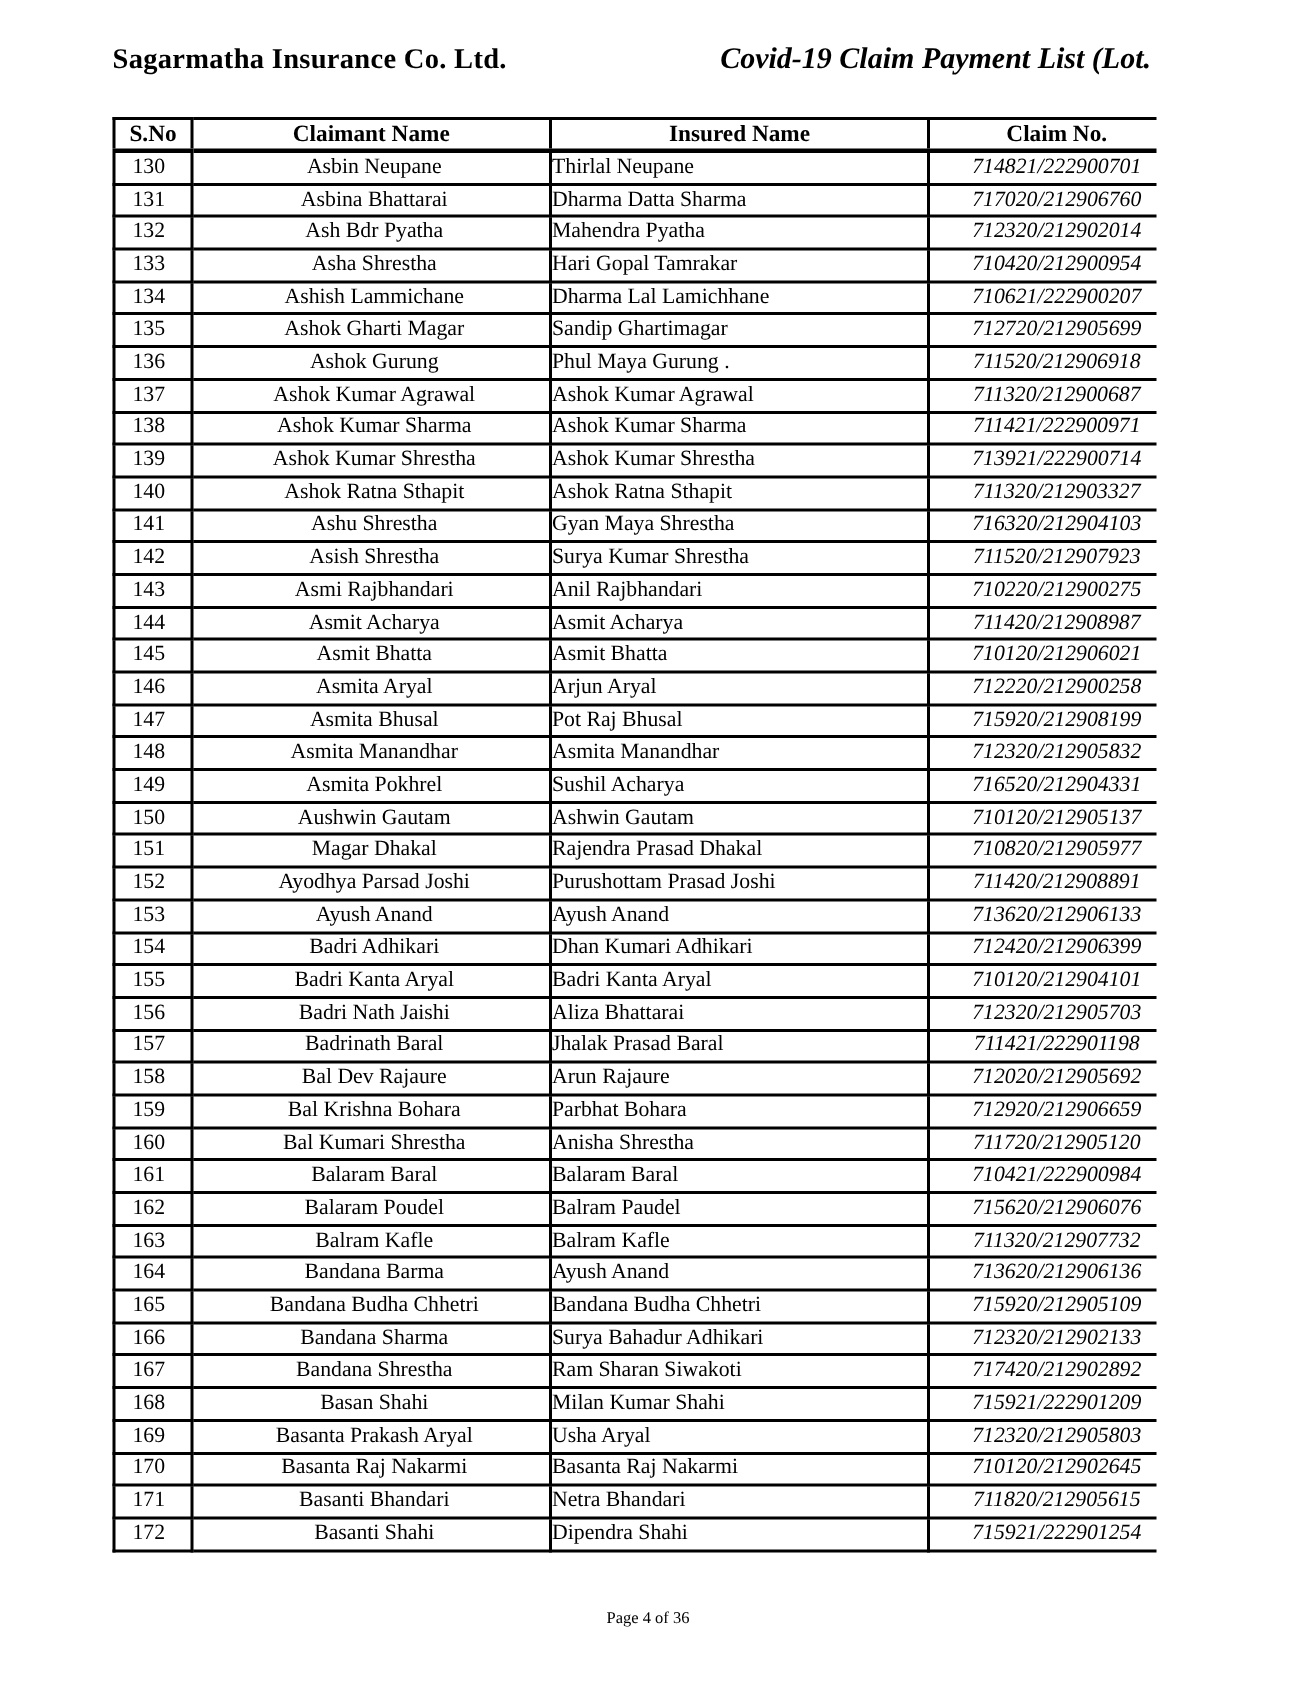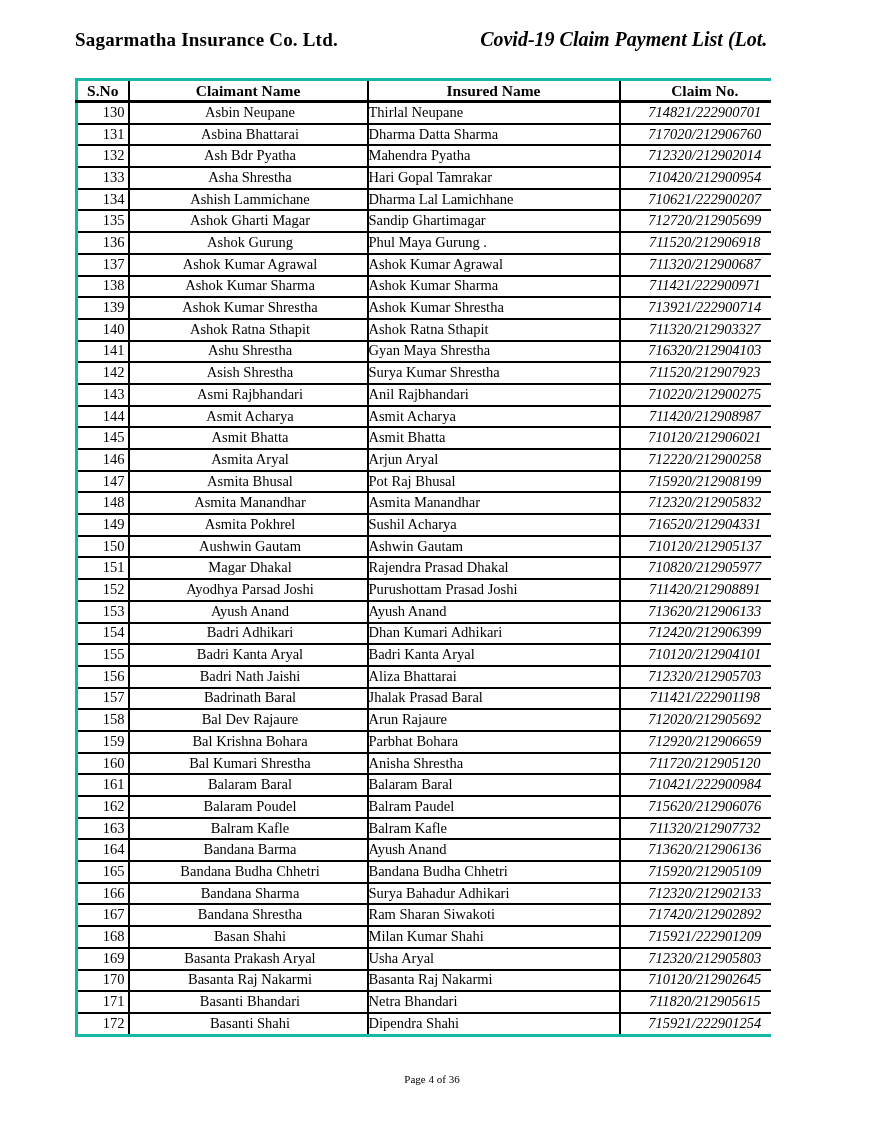--- a/index.html
+++ b/index.html
@@ -35,21 +35,21 @@
     font-weight: bold;
     font-style: italic;
   }
   table.claims {
     position: absolute;
     top: 78px;
     left: 75px;
     width: 714px;
     border-collapse: collapse;
     table-layout: fixed;
-    border: 3px solid #14b8a6;
+    border: 1px solid #14b8a6;
   }
   table.claims col.col-sno     { width: 52px; }
   table.claims col.col-claimant{ width: 239px; }
   table.claims col.col-insured { width: 252px; }
   table.claims col.col-claimno { width: 171px; }
   table.claims th {
     border: 2px solid #000000;
     border-bottom: 3px solid #000000;
     font-size: 15.5px;
     font-weight: bold;
@@ -60,21 +60,21 @@
   }
   table.claims td {
     border: 2px solid #000000;
     font-size: 14.5px;
     height: 19.7px;
     padding: 0;
     line-height: 1.1;
     overflow: hidden;
     white-space: nowrap;
   }
-  table.claims td.c0 { text-align: right;  padding-right: 3px; }
+  table.claims td.c0 { text-align: right;  padding-right: 17px; }
   table.claims td.c1 { text-align: center;   padding-left: 4px; }
   table.claims td.c2 { text-align: left;   padding-left: 0; }
   table.claims td.c3 { text-align: center; font-style: italic; }
   .doc-footer {
     position: absolute;
     top: 1073px;
     left: 75px;
     width: 714px;
     text-align: center;
     font-size: 11px;

